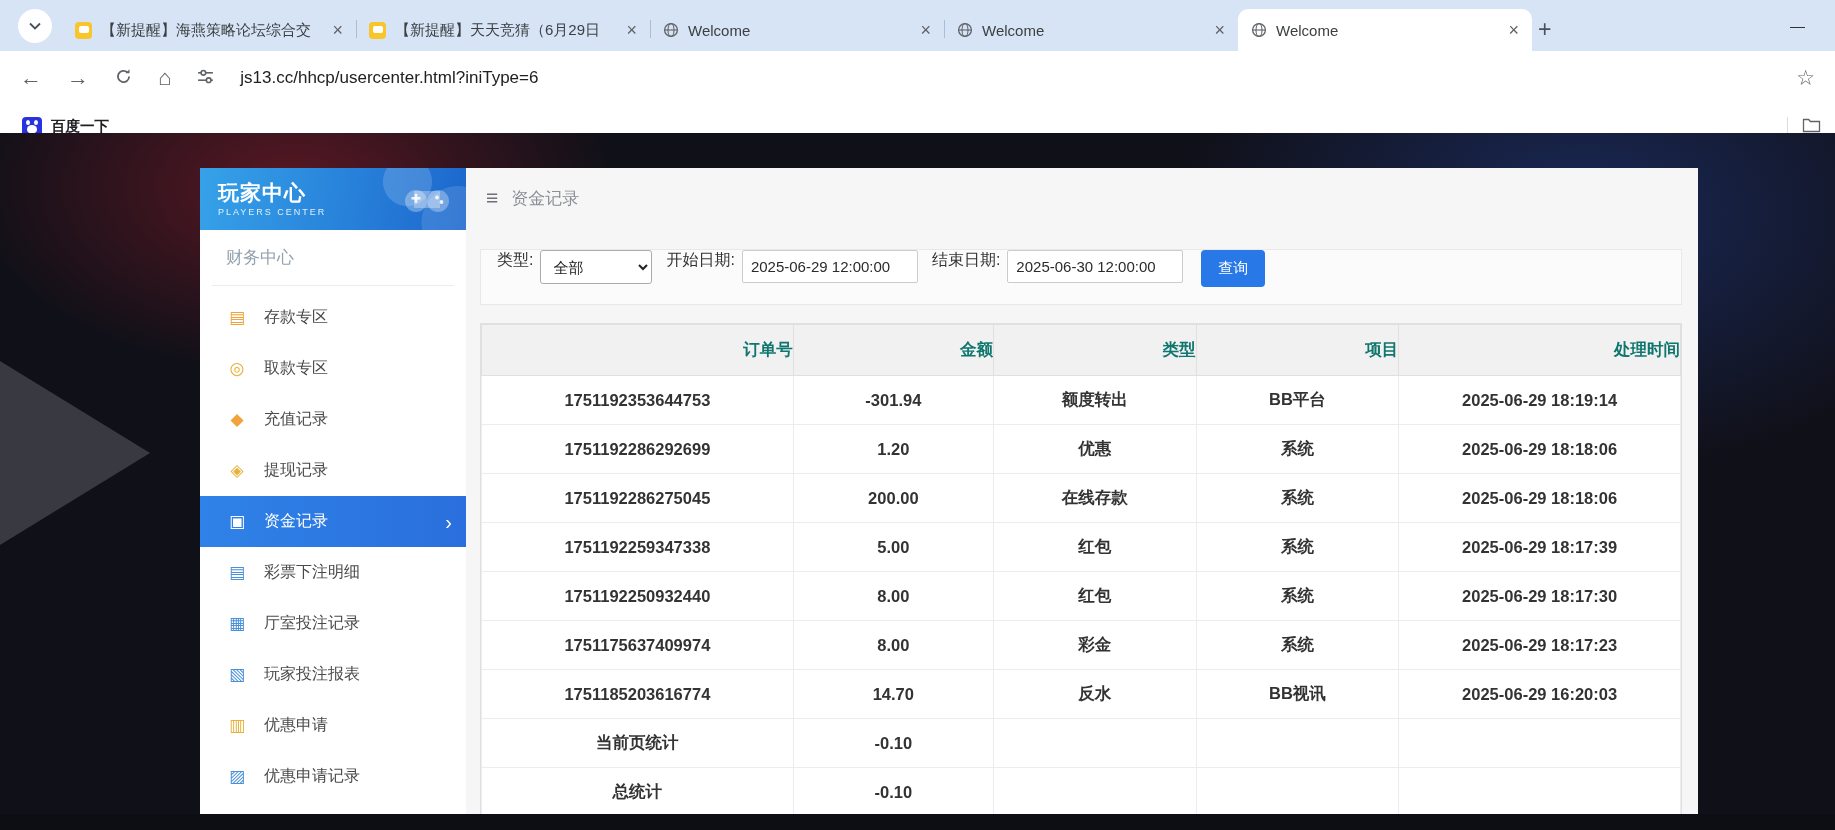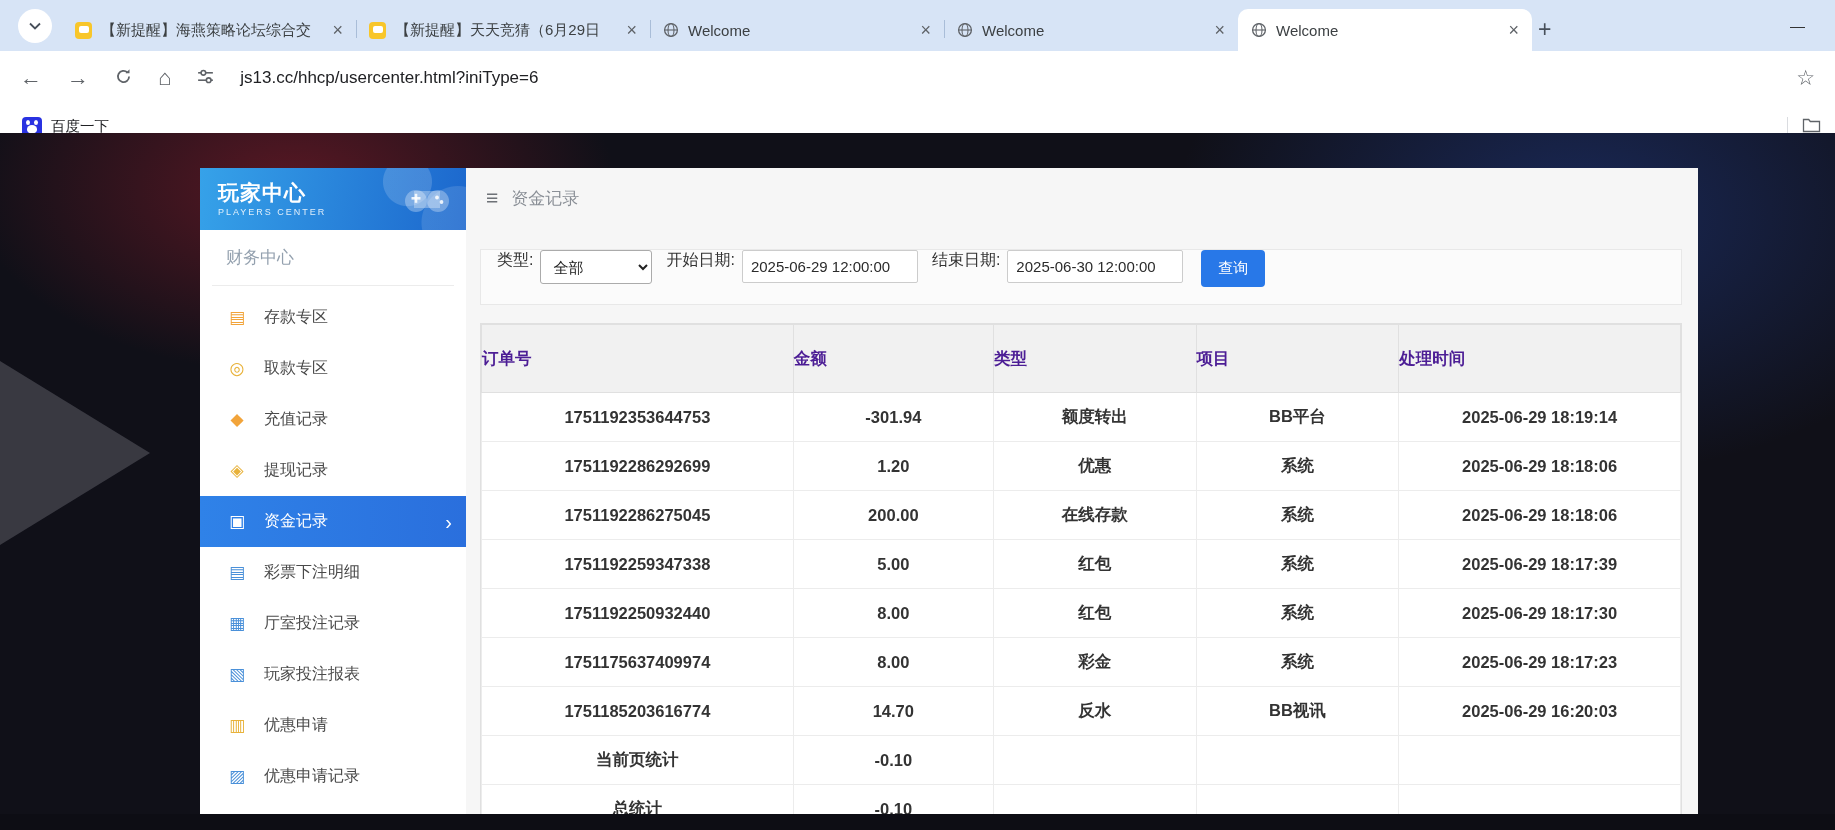--- a/index.html
+++ b/index.html
@@ -31,21 +31,21 @@
   .fav-chat::after{content:"";position:absolute;left:3.5px;top:4.5px;width:10px;height:6.5px;background:#fff;border-radius:2px;}
   .new-tab{font-size:23px;color:#474f5a;margin:0 0 10px 6px;line-height:1;flex:none;}
   .win-controls{position:absolute;right:30px;top:0;height:51px;display:flex;align-items:center;gap:26px;}
   .win-btn{font-size:15px;color:#333;}
 
   .navbar{height:54px;background:#fff;display:flex;align-items:center;padding:0 20px;gap:25px;}
   .nav-glyph{font-size:22px;color:#5f6368;line-height:1;}
   .url-text{font-size:17px;color:#202124;}
   .star-btn{margin-left:auto;font-size:21px;color:#5f6368;}
 
-  .bookmarks-bar{height:44px;background:#fff;border-bottom:1px solid #e6e8eb;display:flex;align-items:center;padding:0 14px;}
+  .bookmarks-bar{height:44px;background:#fff;border-bottom:1px solid #e6e8eb;display:flex;align-items:center;padding:0 14px;font-weight:bold;}
   .bookmark{display:flex;align-items:center;gap:9px;font-size:14.5px;color:#202124;padding:4px 8px;border-radius:6px;}
   .baidu-icon{width:20px;height:20px;border-radius:4px;background:var(--baidu-blue);position:relative;flex:none;}
   .baidu-icon::before{content:"";position:absolute;left:4px;top:3px;width:4px;height:5px;border-radius:50%;background:#fff;box-shadow:8px 0 0 #fff;}
   .baidu-icon::after{content:"";position:absolute;left:5px;top:8.5px;width:10px;height:8px;border-radius:50% 50% 45% 45%;background:#fff;}
   .bm-right{margin-left:auto;display:flex;align-items:center;gap:14px;}
   .bm-divider{width:1px;height:20px;background:#dadce0;}
 
   
   .page{position:absolute;top:133px;left:0;width:1835px;height:681px;overflow:hidden;
     background:
@@ -80,21 +80,21 @@
   .main-header{height:60px;display:flex;align-items:center;gap:13px;padding:0 20px;font-size:17px;color:#8a8f96;}
   .menu-glyph{font-size:21px;color:#6e7277;}
   .filter-card{margin:21px 16px 0 14px;background:#fbfbfb;border:1px solid #e8e8e8;height:56px;display:flex;align-items:flex-start;padding:0 16px;}
   .filter-label{font-size:16px;color:#333;margin-right:7px;}
   .type-select{width:112px;height:34px;font-size:15px;color:#222;border:1px solid #ababab;background:#fff;border-radius:3px;margin-right:14px;padding:0 8px;}
   .date-input{width:176px;height:33px;font-size:15px;color:#2b2b2b;border:1px solid #ccc;background:#fff;border-radius:2px;padding:0 8px;margin-right:14px;}
   .query-btn{background:var(--accent);color:#fff;border-radius:4px;font-size:15px;padding:9px 17px;margin-left:4px;}
 
   .table-wrap{margin:18px 16px 0 14px;background:#fff;border:1px solid #e0e0e0;border-bottom:none;}
   table{width:100%;border-collapse:collapse;table-layout:fixed;}
-  th{height:68px;background:#f1f1f1;font-size:16.5px;font-weight:700;color:#4c1d95;border:1px solid #e0e0e0;text-align:left;}
+  th{height:51px;background:#f1f1f1;font-size:16.5px;font-weight:700;color:#0f766e;border:1px solid #e0e0e0;text-align:right;}
   td{height:49px;text-align:center;font-size:16.5px;color:#333;border:1px solid #ececec;background:#fff;font-weight:bold;}
 </style>
 </head>
 <body>
 
 <div class="browser">
   <div class="tab-strip">
     <button class="tab-search">
       <svg width="12" height="8" viewBox="0 0 12 8">
           <path d="M1 1.5 6 6.5 11 1.5" fill="none" stroke="#474f5a" stroke-width="1.8"></path>

